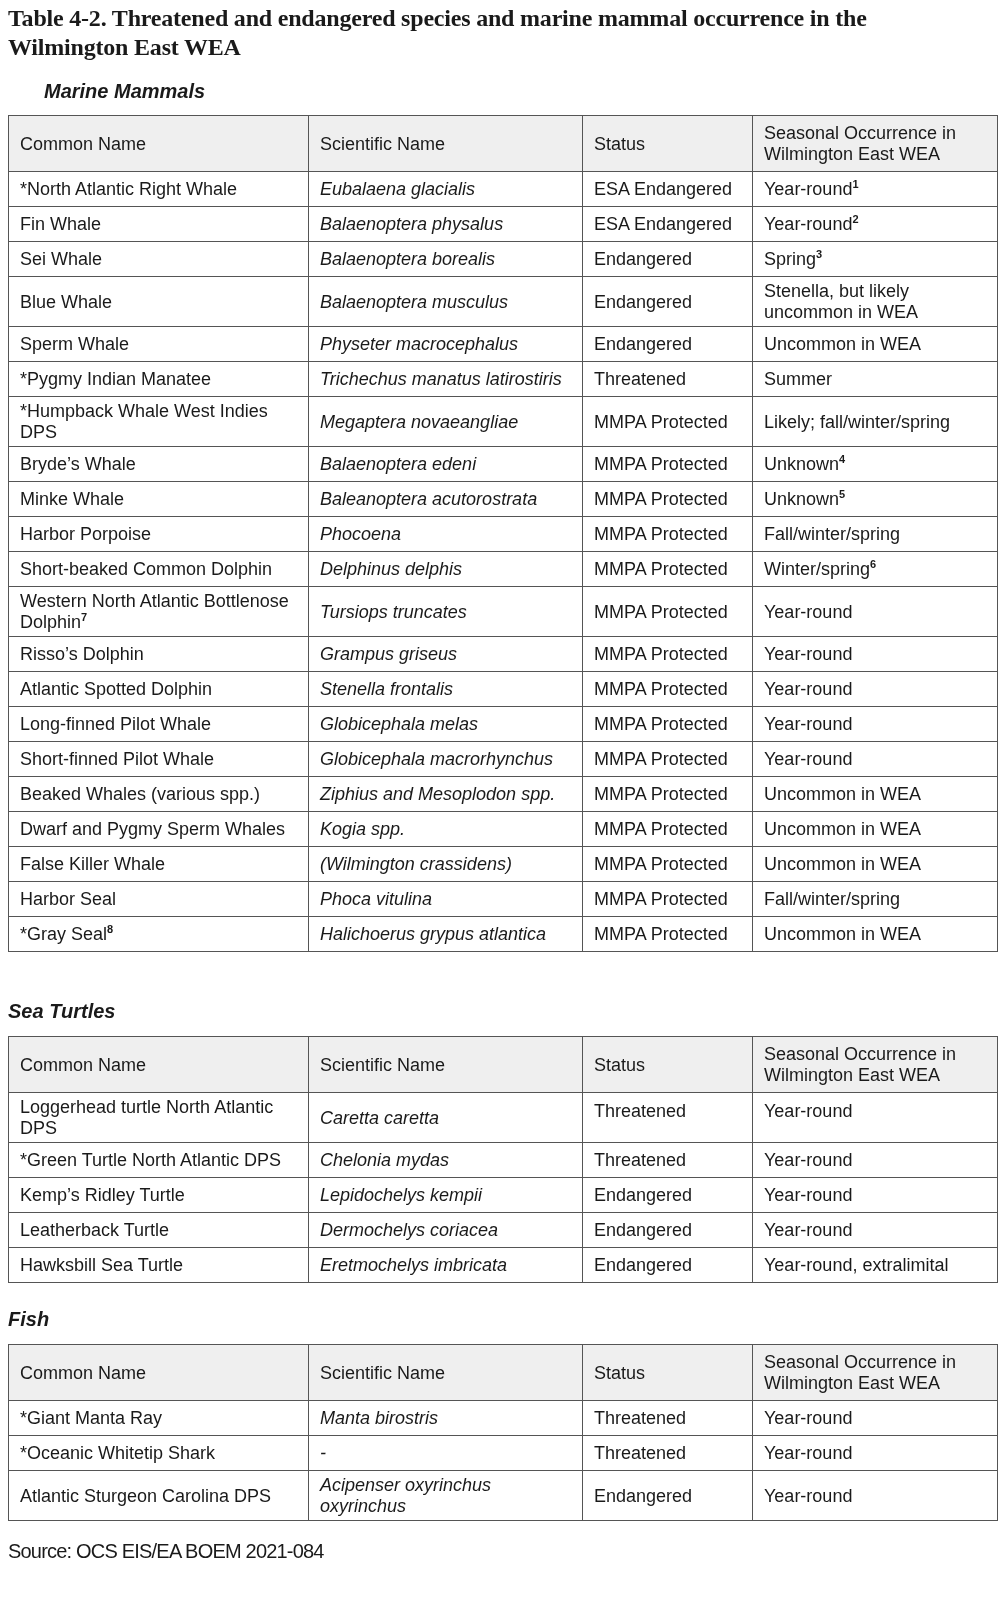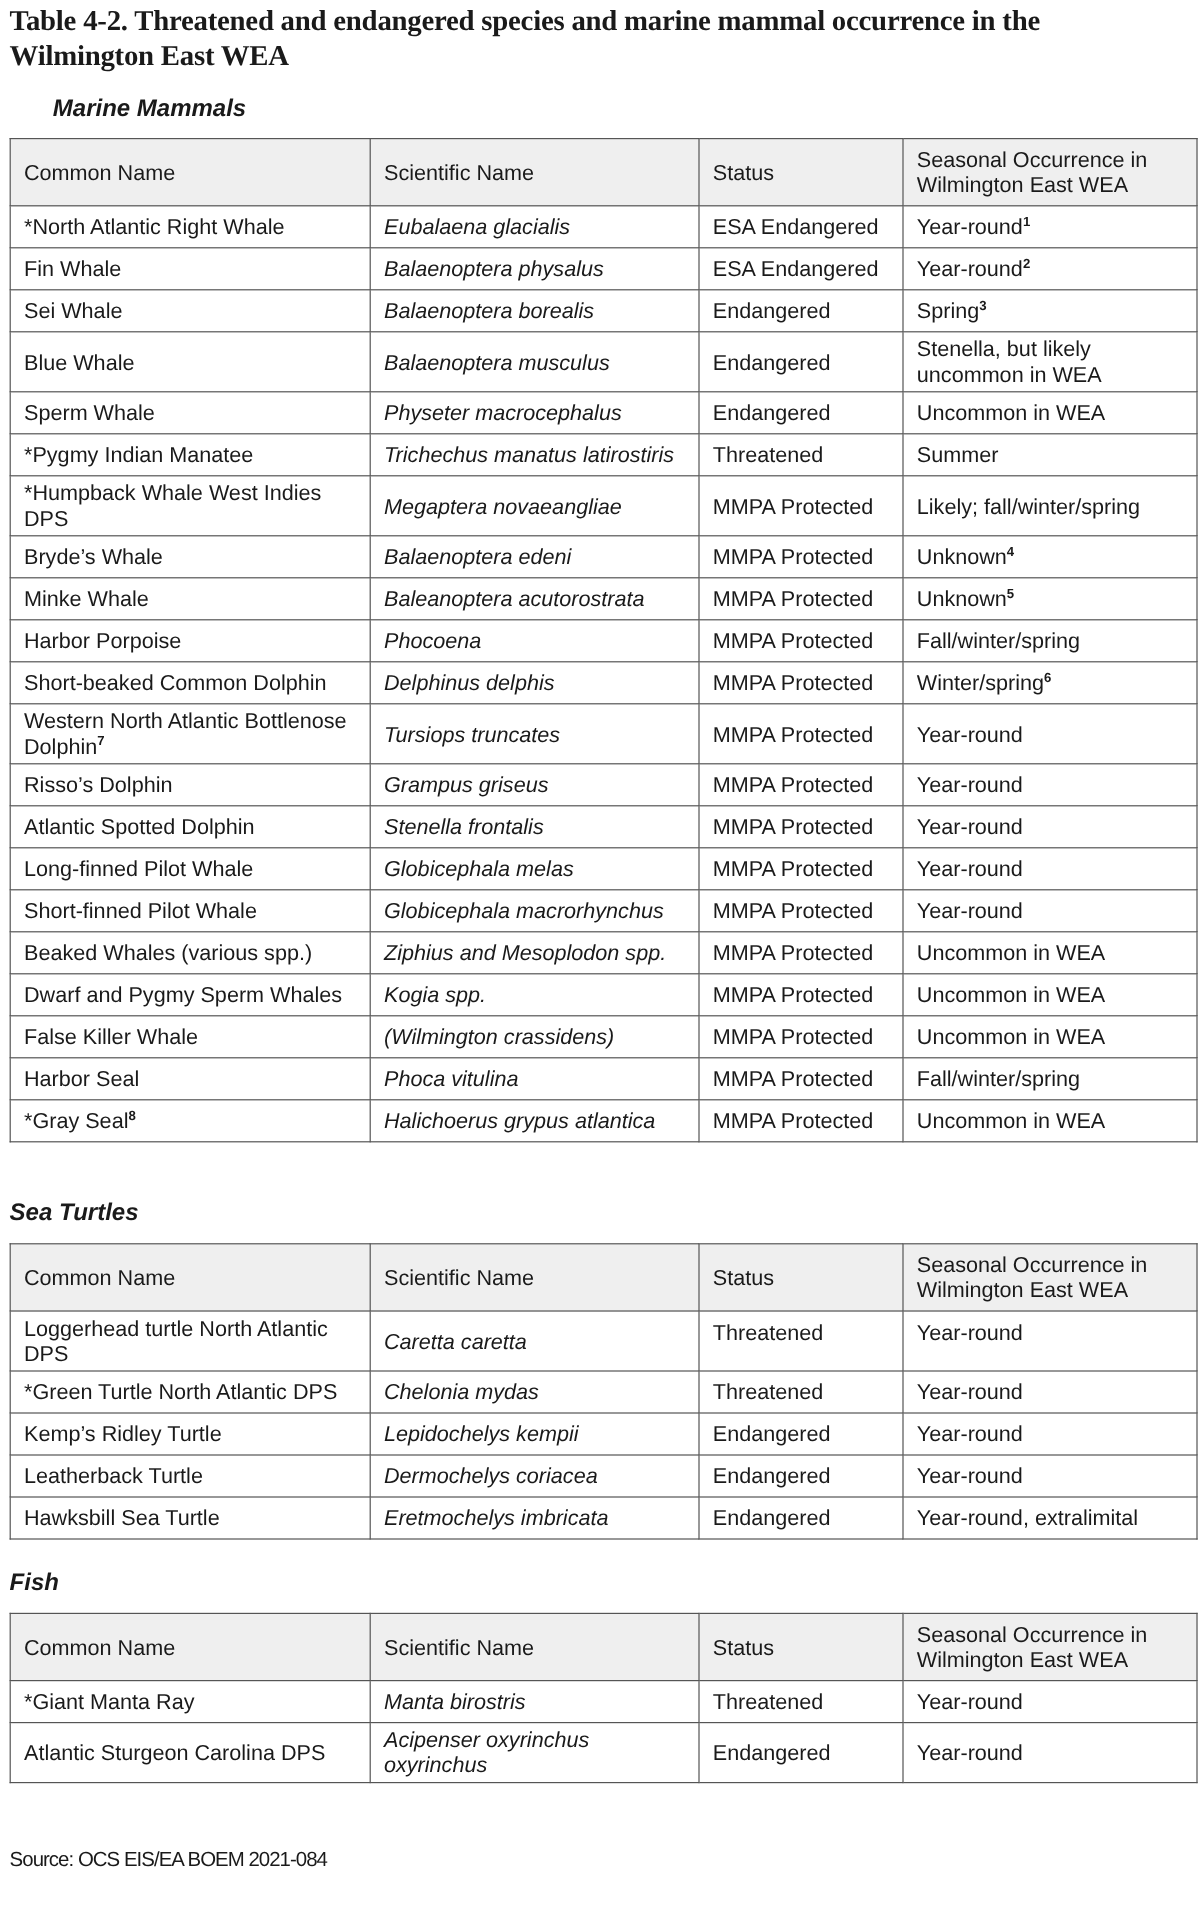--- a/index.html
+++ b/index.html
@@ -28,21 +28,21 @@
     text-align: left; vertical-align: middle;
     font-weight: normal;
   }
   table.species th { background: #efefef; height: 48px; }
   table.species td { height: 27px; }
   table.species td.sci { font-style: italic; }
   table.species td.top { vertical-align: top; padding-top: 8px; }
   sup { font-size: 11px; font-weight: bold; line-height: 0; vertical-align: 7px; }
   .source {
     position: absolute; left: 8px; top: 1540px;
-    font-family: "Liberation Sans", sans-serif; font-size: 17px; letter-spacing: -0.8px;
+    font-family: "Liberation Sans", sans-serif; font-size: 20px; letter-spacing: -0.8px;
   }
 </style>
 </head>
 <body>
 
 <div class="title">Table 4-2. Threatened and endangered species and marine mammal occurrence in the Wilmington East WEA</div>
 
 <div class="section-heading" style="top:80px;margin-left:36px;">Marine Mammals</div>
 
 <table class="species" style="top:115px;">
@@ -259,20 +259,26 @@
     </tr>
   </thead>
   <tbody>
       <tr>
         <td><span>*Giant Manta Ray</span><sup></sup></td>
         <td class="sci"><span>Manta birostris</span></td>
         <td><span>Threatened</span></td>
         <td><span>Year-round</span><sup></sup></td>
       </tr>
       <tr>
+        <td><span>*Oceanic Whitetip Shark</span><sup></sup></td>
+        <td class="sci"><span>-</span></td>
+        <td><span>Threatened</span></td>
+        <td><span>Year-round</span><sup></sup></td>
+      </tr>
+      <tr>
         <td><span>Atlantic Sturgeon Carolina DPS</span><sup></sup></td>
         <td class="sci"><span>Acipenser oxyrinchus oxyrinchus</span></td>
         <td><span>Endangered</span></td>
         <td><span>Year-round</span><sup></sup></td>
       </tr>
     </tbody>
 </table>
 
 <div class="source">Source: OCS EIS/EA BOEM 2021-084</div>
 

